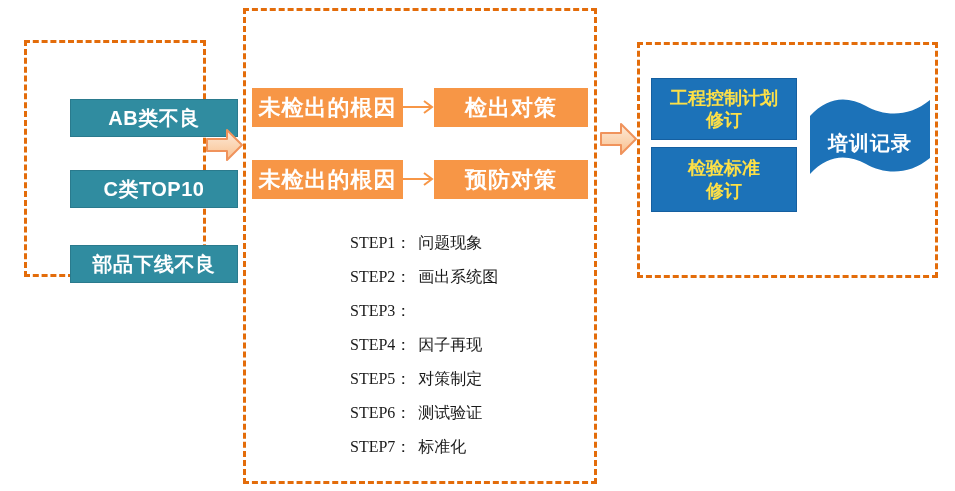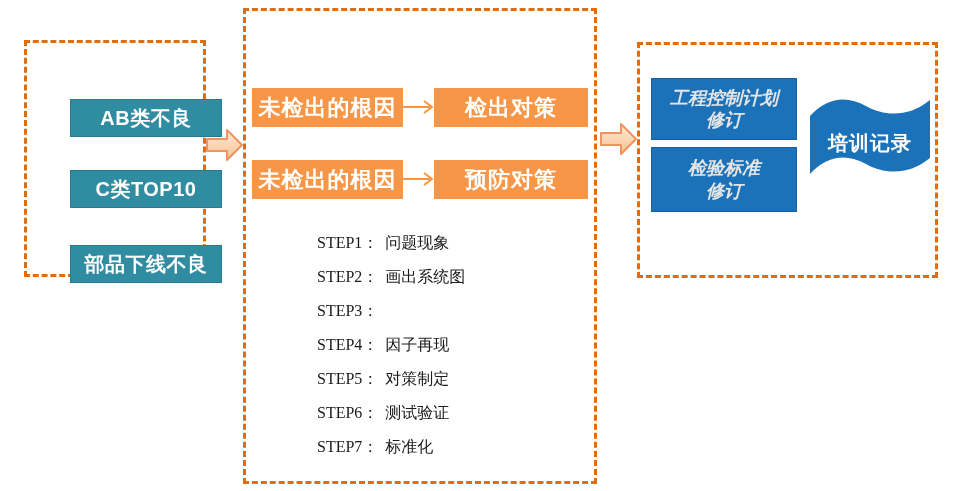--- a/index.html
+++ b/index.html
@@ -8,21 +8,21 @@
     font-family:"Liberation Sans", sans-serif; overflow:hidden;
   }
   * { box-sizing:border-box; }
 
   .panel { position:absolute; border:3px dashed #E36C0A; background:#ffffff; }
   #left-panel  { left:24px;  top:40px; width:182px; height:237px; }
   #mid-panel   { left:243px; top:8px;  width:354px; height:476px; }
   #right-panel { left:637px; top:42px; width:301px; height:236px; }
 
   .teal-box {
-    position:absolute; left:43px; width:152px; height:38px;
+    position:absolute; left:43px; width:168px; height:38px;
     background:#308CA0; border:1px solid #2A7A8D;
     color:#ffffff; font-size:20px; font-weight:bold;
     display:flex; align-items:center; justify-content:center;
     letter-spacing:0.5px;
   }
   #teal-1 { top:56px; } #teal-2 { top:127px; } #teal-3 { top:202px; }
 
   .orange-box {
     position:absolute; height:39px;
     background:#F79646; color:#ffffff;
@@ -41,29 +41,28 @@
 
   .block-arrow { position:absolute; width:38px; height:38px; }
   #flow-arrow-1 { left:206px; top:126px; }
   #flow-arrow-2 { left:600px; top:120px; }
 
   .steps { position:absolute; left:317px; top:226px; }
   .step {
     height:34px; display:flex; align-items:center;
     font-family:"Liberation Serif", serif; font-size:16px; color:#1a1a1a;
   }
-  .step .step-id { margin-right:7px; }
+  .step .step-id { margin-right:7px;margin-left:33px; }
 
   .blue-box {
     position:absolute; left:651px; width:146px;
     background:#1C72B8; border:1px solid #155FA0;
-    color:#e5e5e5; font-size:18px; font-weight:bold; line-height:1.25;
+    color:#fde047; font-size:18px; font-weight:bold; line-height:1.25;
     display:flex; flex-direction:column; align-items:center; justify-content:center;
     text-align:center;
-    font-style:italic;
   }
   #blue-1 { top:78px;  height:62px; }
   #blue-2 { top:147px; height:65px; }
 
   #flag { position:absolute; left:806px; top:92px; width:128px; height:90px; }
   #flag svg { position:absolute; left:0; top:0; }
   #flag .flag-label {
     position:absolute; left:0; top:6px; width:100%; height:100%;
     display:flex; align-items:center; justify-content:center;
     color:#ffffff; font-size:20px; font-weight:bold; letter-spacing:1px;

